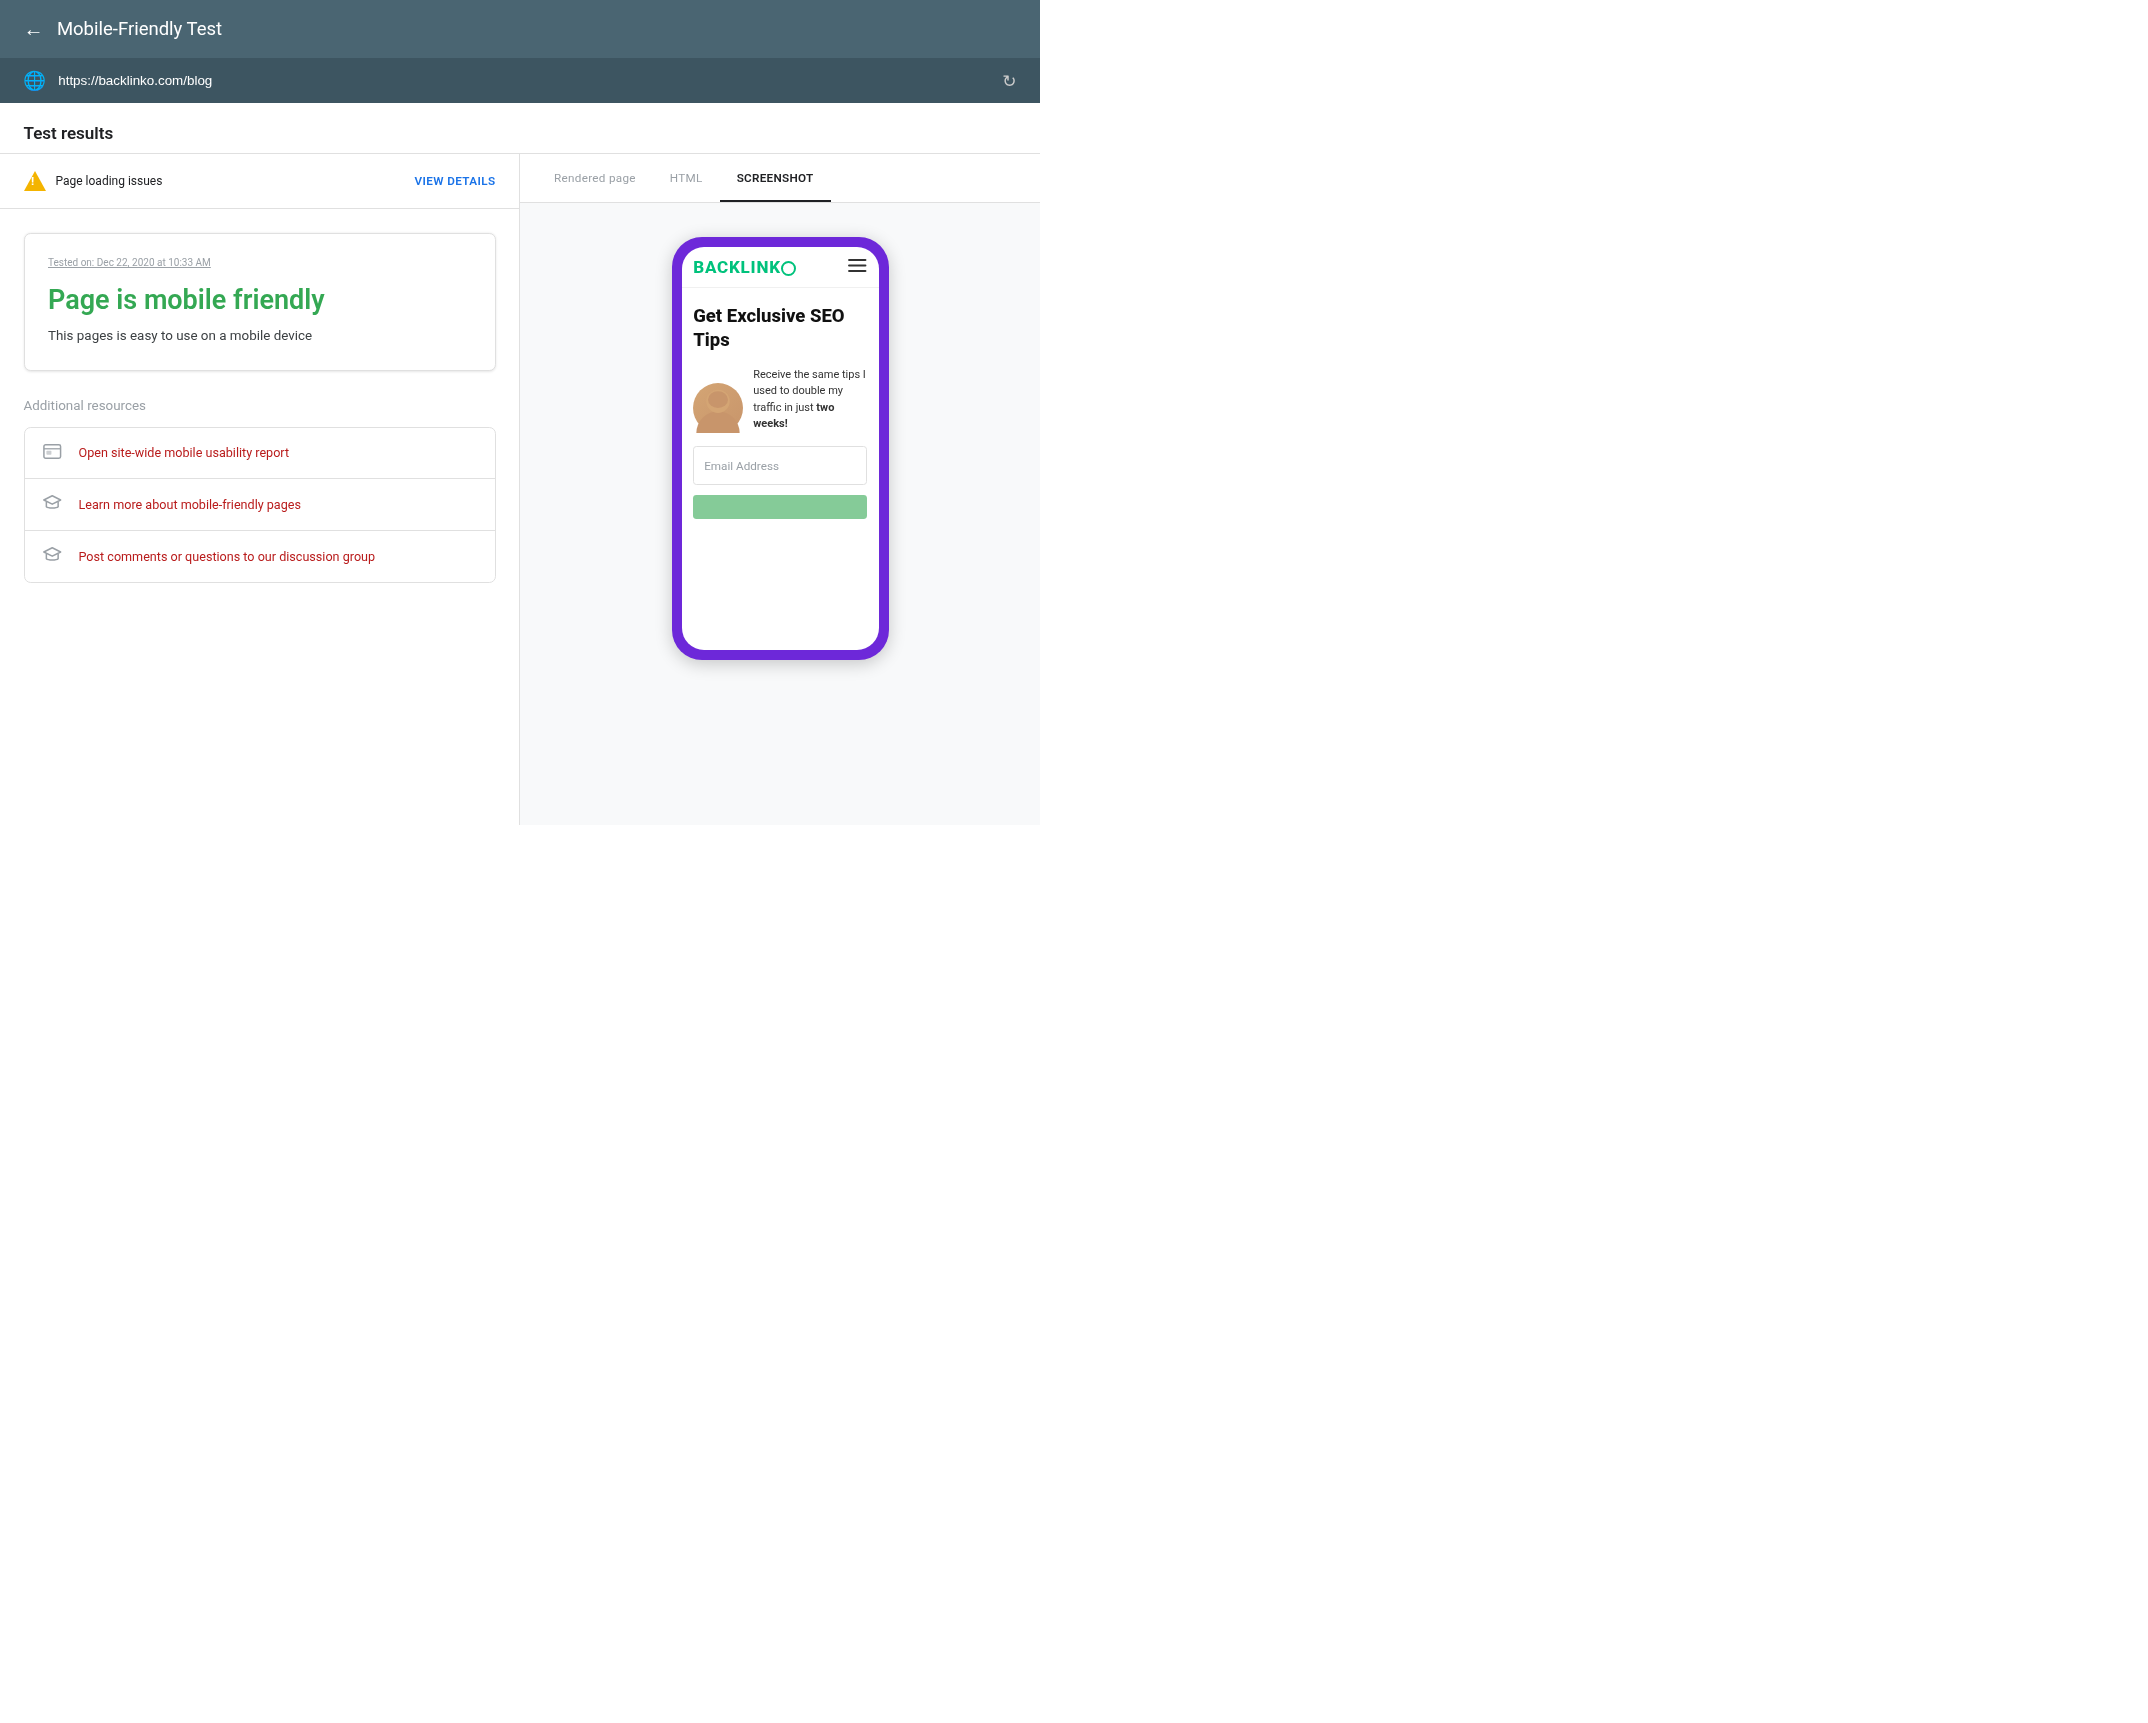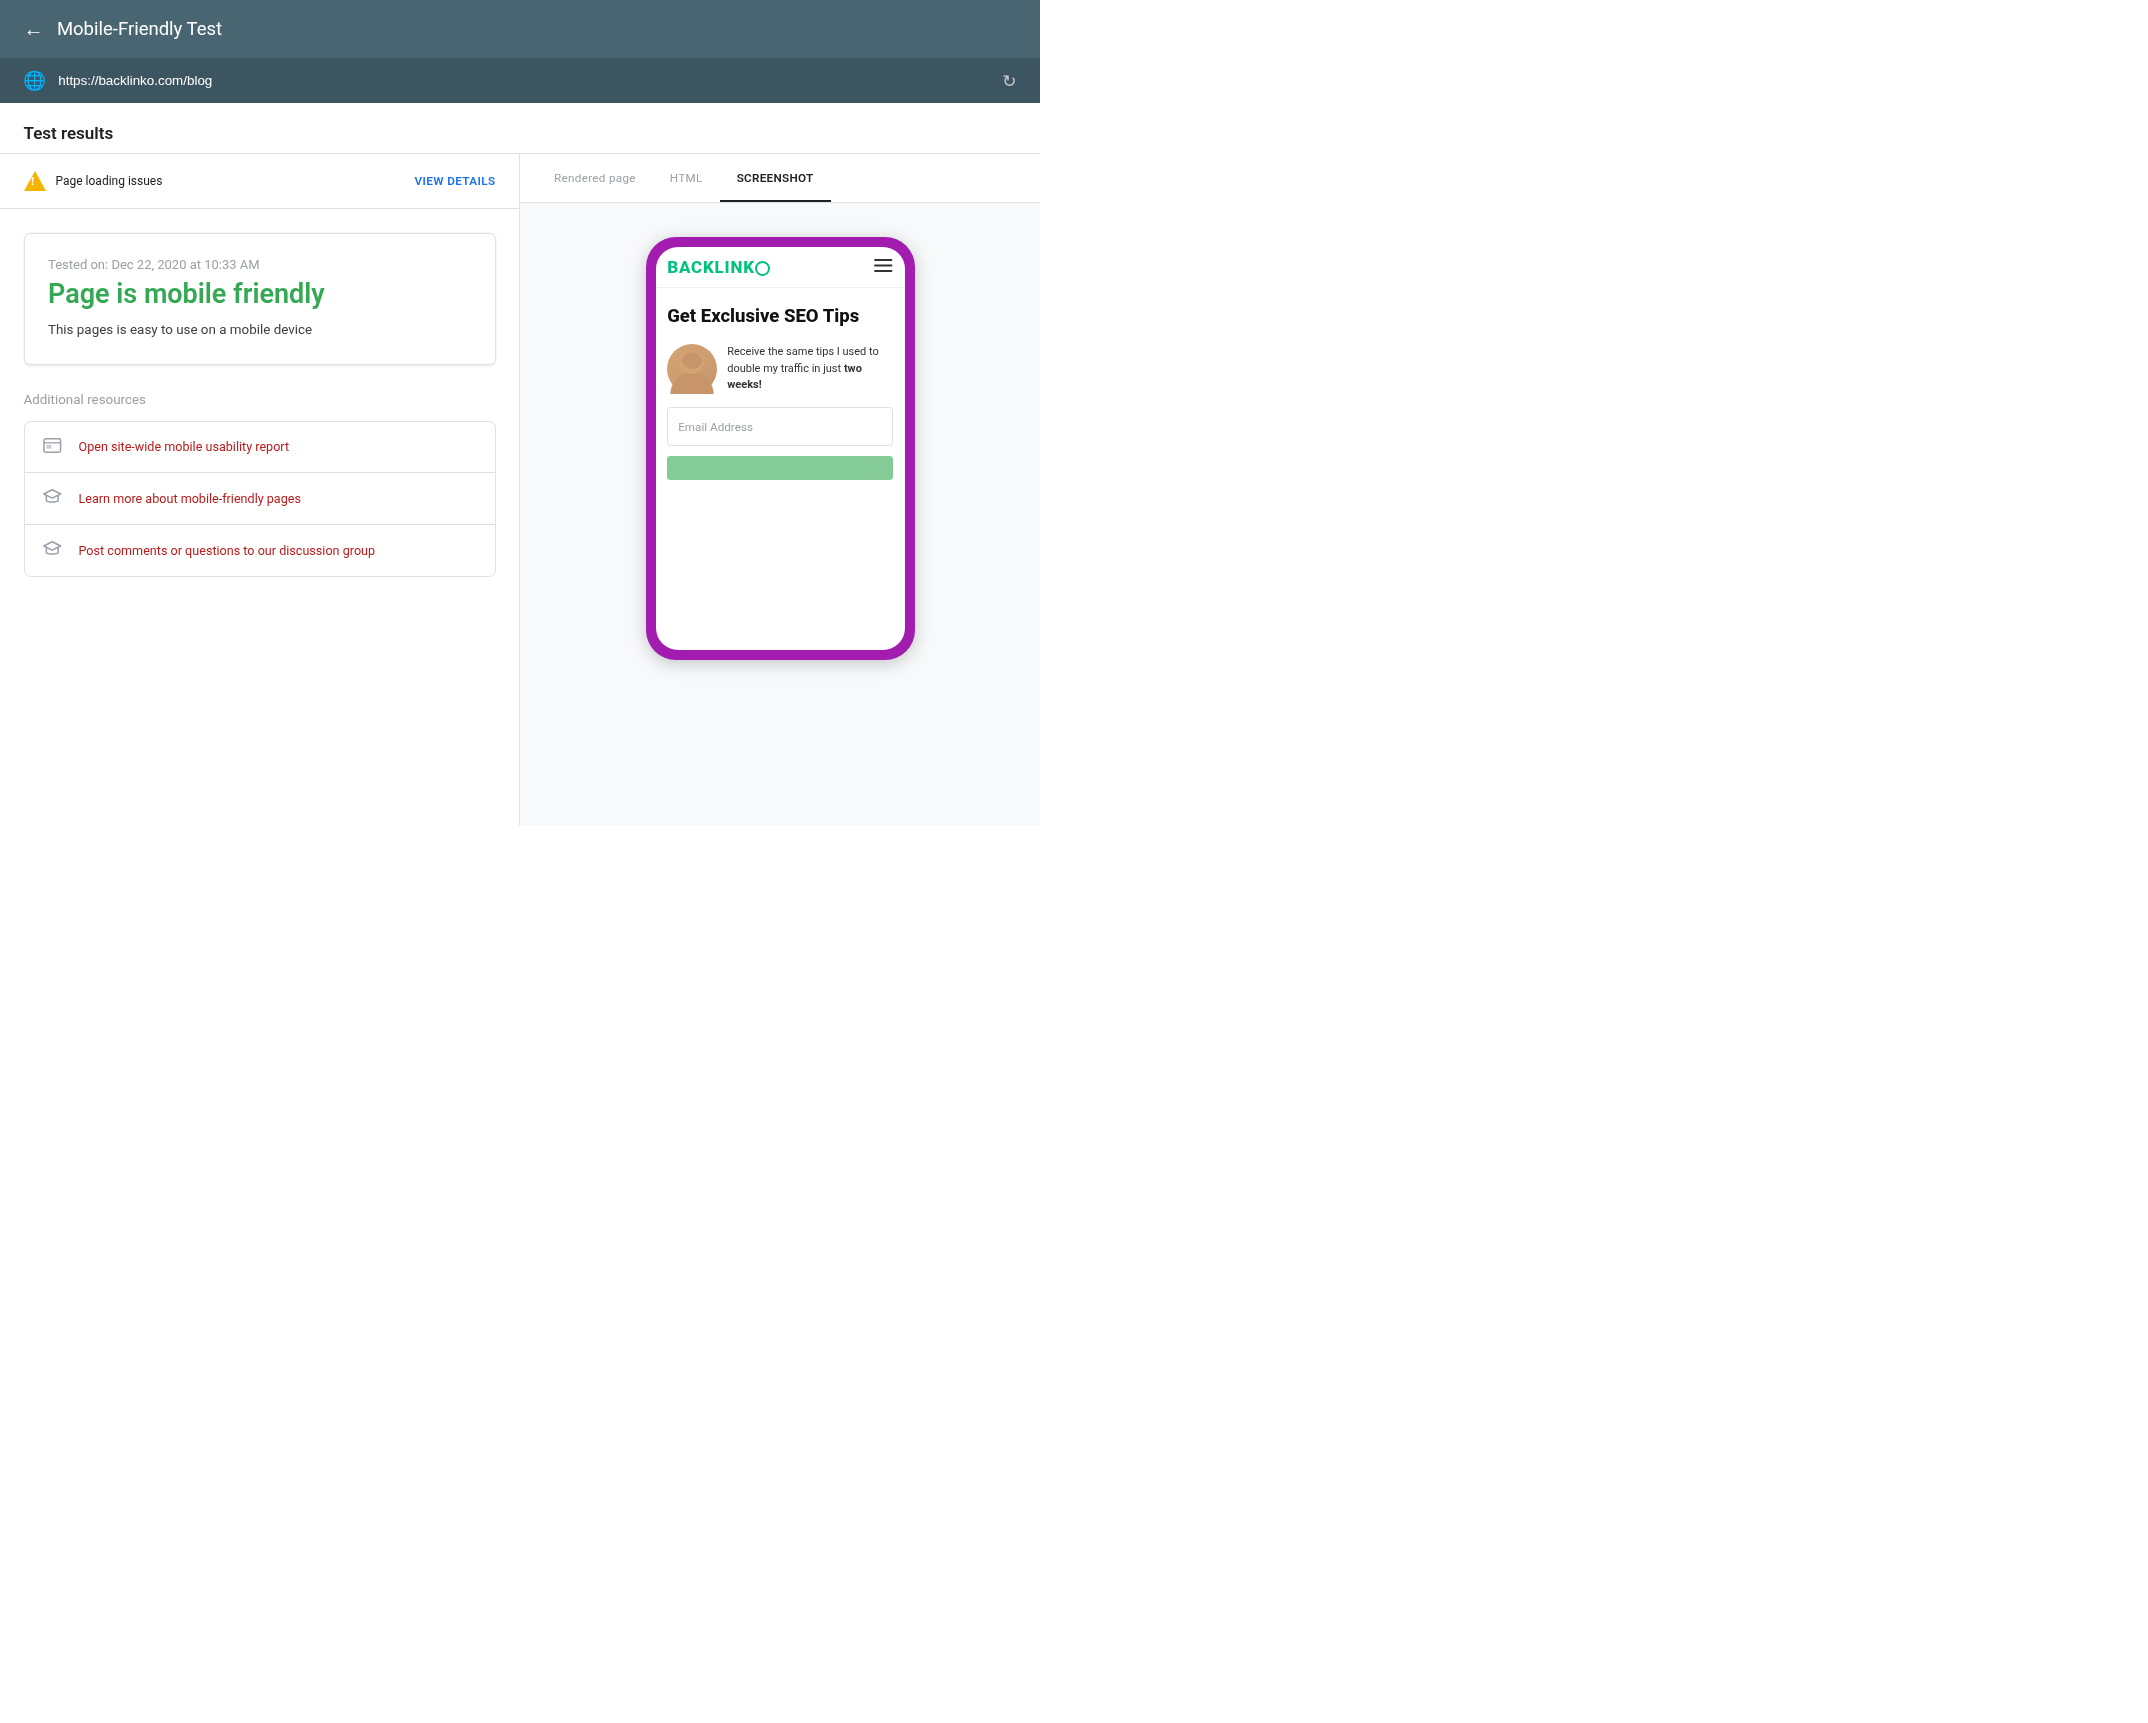--- a/index.html
+++ b/index.html
@@ -124,23 +124,24 @@
     
     .result-card {
       margin: 23.5px 23.5px 0;
       border: 0.8px solid #e0e0e0;
       border-radius: 6.7px;
       padding: 23.5px 23.5px 27px;
       background: #fff;
       box-shadow: 0 0.8px 2.5px rgba(0,0,0,0.1);
     }
     .tested-on {
-      font-size: 13px;
+      font-size: 10px;
       color: #9aa0a6;
-      margin-bottom: 6px;
+      margin-bottom: 16px;
+      text-decoration: underline;
     }
     .mobile-friendly-title {
       font-size: 27px;
       font-weight: 600;
       color: #34a853;
       margin-bottom: 11.7px;
       line-height: 1.2;
     }
     .mobile-friendly-desc {
       font-size: 13.4px;
@@ -223,22 +224,22 @@
     
     .phone-area {
       flex: 1;
       display: flex;
       align-items: flex-start;
       justify-content: center;
       padding: 34px 25px;
       background: #f8f9fa;
     }
     .phone-mockup {
-      width: 269px;
-      background: #a21caf;
+      width: 217px;
+      background: #6d28d9;
       border-radius: 30px;
       padding: 10px;
       box-shadow: 0 3.4px 17px rgba(0,0,0,0.2);
     }
     .phone-screen {
       background: #fff;
       border-radius: 22px;
       overflow: hidden;
       min-height: 403px;
     }

